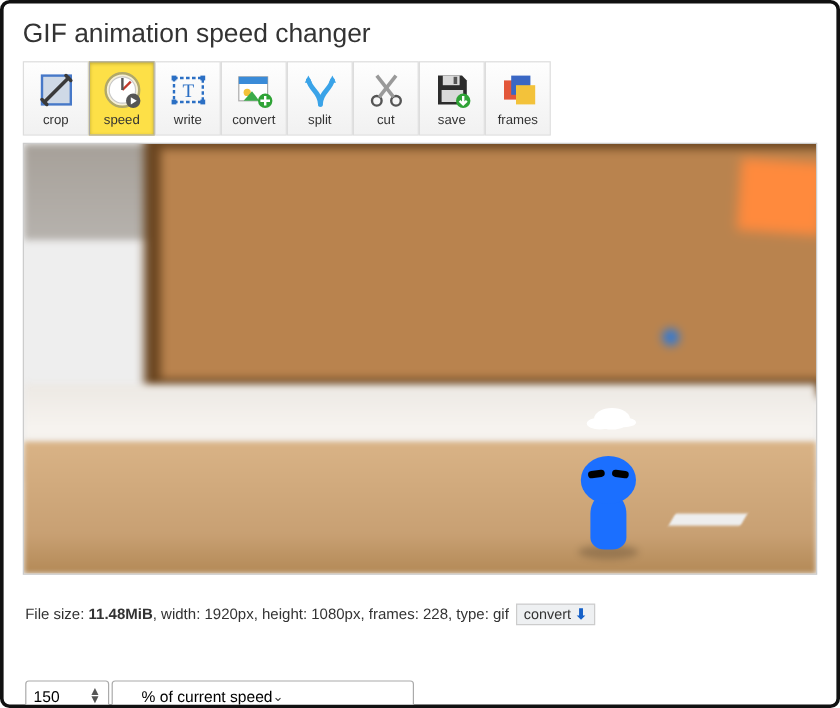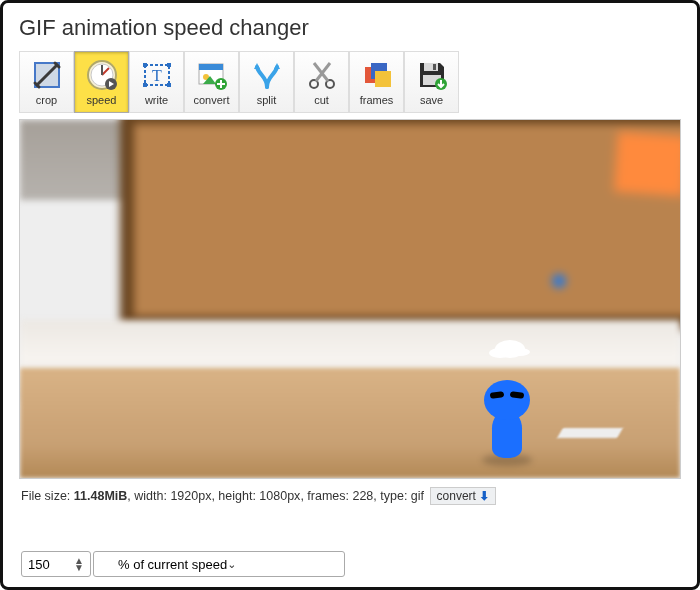--- a/index.html
+++ b/index.html
@@ -75,21 +75,21 @@
   .toy .body { position:absolute; bottom:0; left:8px; width:30px; height:48px; background:#1b6fff; border-radius:18px 18px 14px 14px/22px 22px 12px 12px;}
   .toy .head { position:absolute; bottom:38px; left:0; width:46px; height:40px; background:#1b6fff; border-radius:50%;}
   .toy .eye { position:absolute; width:14px; height:6px; background:#000; border-radius:3px; top:12px;}
   .toy .eye.l { left:6px; transform:rotate(-8deg);}
   .toy .eye.r { right:6px; transform:rotate(8deg);}
   .toy-shadow { position:absolute; right:148px; bottom:12px; width:50px; height:12px; background:rgba(0,0,0,0.2); border-radius:50%; filter:blur(3px);}
   .paper { position:absolute; right:60px; bottom:40px; width:60px; height:10px; background:#eee; transform:skewX(-30deg); filter:blur(1px);}
   .info {
     font-size: 12.5px;
     color: #333;
-    padding: 8px 2px 14px 2px;
+    padding: 24px 2px 14px 2px;
   }
   .info b { font-weight: 700; }
   .convert-btn {
     display:inline-block;
     background:#eef0f2;
     border:1px solid #ccc;
     padding:1px 6px;
     font-size:12px;
     color:#333;
     cursor:pointer;
@@ -202,40 +202,40 @@
         <path d="M10 22 L24 4" stroke="#999" stroke-width="3"></path>
         <path d="M22 22 L8 4" stroke="#999" stroke-width="3"></path>
       </svg>
     </div>
     <span class="tool-label">cut</span>
   </div>
 
   <div class="tool">
     <div class="ticon">
       <svg width="32" height="32" viewBox="0 0 32 32">
-        <rect x="4" y="8" width="16" height="16" fill="#e3573a"></rect>
-        <rect x="10" y="4" width="16" height="16" fill="#3a67c4"></rect>
-        <rect x="14" y="12" width="16" height="16" fill="#f3c23a"></rect>
-      </svg>
-    </div>
-    <span class="tool-label">frames</span>
-  </div>
-
-  <div class="tool">
-    <div class="ticon">
-      <svg width="32" height="32" viewBox="0 0 32 32">
         <path d="M4 4 L24 4 L28 8 L28 28 L4 28 Z" fill="#2c2c2c"></path>
         <rect x="8" y="4" width="14" height="8" fill="#d9d9d9"></rect>
         <rect x="17" y="5" width="3" height="6" fill="#555"></rect>
         <rect x="7" y="16" width="18" height="10" fill="#d9d9d9"></rect>
         <circle cx="25" cy="25" r="6" fill="#2fa336"></circle>
         <path d="M25 21 L25 27 M22 25 L25 28 L28 25" stroke="#fff" stroke-width="2" fill="none"></path>
       </svg>
     </div>
     <span class="tool-label">save</span>
+  </div>
+
+  <div class="tool">
+    <div class="ticon">
+      <svg width="32" height="32" viewBox="0 0 32 32">
+        <rect x="4" y="8" width="16" height="16" fill="#e3573a"></rect>
+        <rect x="10" y="4" width="16" height="16" fill="#3a67c4"></rect>
+        <rect x="14" y="12" width="16" height="16" fill="#f3c23a"></rect>
+      </svg>
+    </div>
+    <span class="tool-label">frames</span>
   </div>
 
 </div>
 
 <div class="preview">
   <div class="wall-top"></div>
   <div class="board">
         <div class="sticky"></div>
         <div class="pin"></div>
       </div>

